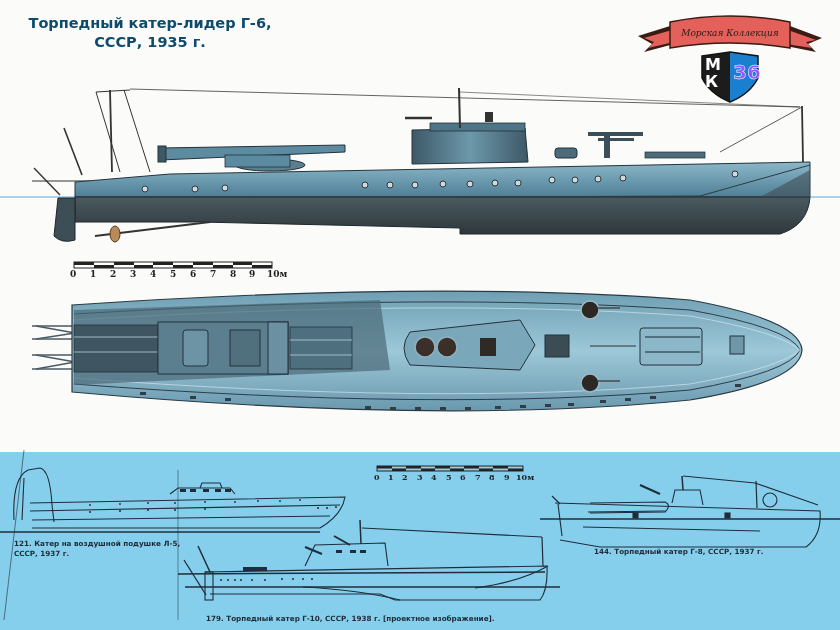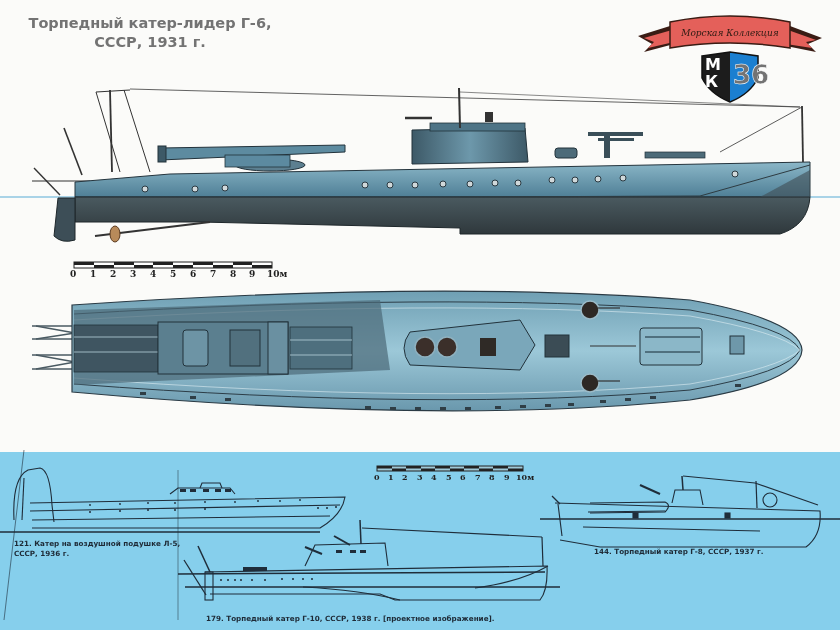--- a/index.html
+++ b/index.html
@@ -1,31 +1,31 @@
 <!DOCTYPE html>
 <html><head>
 <meta charset="utf-8">
 <style>
   html, body { margin: 0; padding: 0; }
   body { width: 840px; height: 630px; position: relative; overflow: hidden; background: #fbfbf9; font-family: "DejaVu Sans", sans-serif; }
-  .title { position: absolute; left: 20px; top: 14px; width: 260px; text-align: center; font-family: "DejaVu Sans", sans-serif; font-weight: bold; font-size: 14.5px; line-height: 19px; color: #737373; }
+  .title { position: absolute; left: 20px; top: 14px; width: 260px; text-align: center; font-family: "DejaVu Sans", sans-serif; font-weight: bold; font-size: 14.5px; line-height: 19px; color: #0c4a6e; }
   .blue-band { position: absolute; left: 0; top: 452px; width: 840px; height: 178px; background: #86cfec; }
   svg.layer { position: absolute; left: 0; top: 0; }
   .scale-labels { position: absolute; font-family: "DejaVu Serif", serif; font-size: 9px; color: #222; font-weight: bold; }
   .scale-labels span { position: absolute; top: 0; }
   .caption { position: absolute; font-family: "DejaVu Sans", sans-serif; font-weight: bold; font-size: 7.2px; line-height: 10px; color: #1e2a36; white-space: nowrap; }
   .logo-banner-text { font-family: "DejaVu Serif", serif; font-style: italic; font-size: 9px; fill: #2b1a12; }
   .logo-letters { position: absolute; font-family: "DejaVu Sans", sans-serif; font-weight: bold; color: #fff; }
 </style>
 </head>
 <body>
 
 <div class="title">
   <div>Торпедный катер-лидер Г-6,</div>
-  <div>СССР, 1931 г.</div>
+  <div>СССР, 1935 г.</div>
 </div>
 
 <div style="position:absolute;left:630px;top:8px;width:200px;height:95px;">
   <svg width="200" height="95">
 
     <polygon points="8,28 40,18 44,36 14,44 22,36" fill="#3a1c14"></polygon>
     <polygon points="192,30 160,18 156,38 186,44 178,36" fill="#3a1c14"></polygon>
     <polygon points="14,30 42,22 44,34 18,40 24,34" fill="#e4605a"></polygon>
     <polygon points="186,32 158,22 156,36 182,40 176,34" fill="#e4605a"></polygon>
 
@@ -33,21 +33,21 @@
     <text x="100" y="28" text-anchor="middle" class="logo-banner-text">Морская Коллекция</text>
 
     <path d="M72,48 L100,44 L100,94 Q80,86 72,70 Z" fill="#1c1c1c"></path>
     <path d="M100,44 L128,48 L128,70 Q120,86 100,94 Z" fill="#1b7fd0"></path>
     <path d="M72,48 L100,44 L128,48 L128,70 Q120,86 100,94 Q80,86 72,70 Z" fill="none" stroke="#111" stroke-width="1.5"></path>
   </svg>
   <div class="logo-letters" style="left:75px;top:48px;font-size:16px;line-height:17px;">
     <div>М</div>
     <div>К</div>
   </div>
-  <div class="logo-letters" style="left:103px;top:52px;font-size:26px;color:#737373;-webkit-text-stroke:0.5px #fff;">36</div>
+  <div class="logo-letters" style="left:103px;top:52px;font-size:20px;color:#8b5cf6;-webkit-text-stroke:0.5px #fff;">36</div>
 </div>
 
 <div class="blue-band"></div>
 
 <svg class="layer" width="840" height="630">
   <defs>
     <linearGradient id="hullUp" x1="0" y1="0" x2="0" y2="1">
       <stop offset="0" stop-color="#8bb7c8"></stop>
       <stop offset="1" stop-color="#4f7f96"></stop>
     </linearGradient>
@@ -350,16 +350,16 @@
   <span style="left:72px">5</span>
   <span style="left:86px">6</span>
   <span style="left:101px">7</span>
   <span style="left:115px">8</span>
   <span style="left:130px">9</span>
   <span style="left:142px">10м</span>
 </div>
 
 <div class="caption" style="left:14px;top:539px;">
   <div>121. Катер на воздушной подушке Л-5,</div>
-  <div>СССР, 1936 г.</div>
+  <div>СССР, 1937 г.</div>
 </div>
 <div class="caption" style="left:594px;top:547px;">144. Торпедный катер Г-8, СССР, 1937 г.</div>
 <div class="caption" style="left:206px;top:614px;">179. Торпедный катер Г-10, СССР, 1938 г. [проектное изображение].</div>
 
 </body></html>

